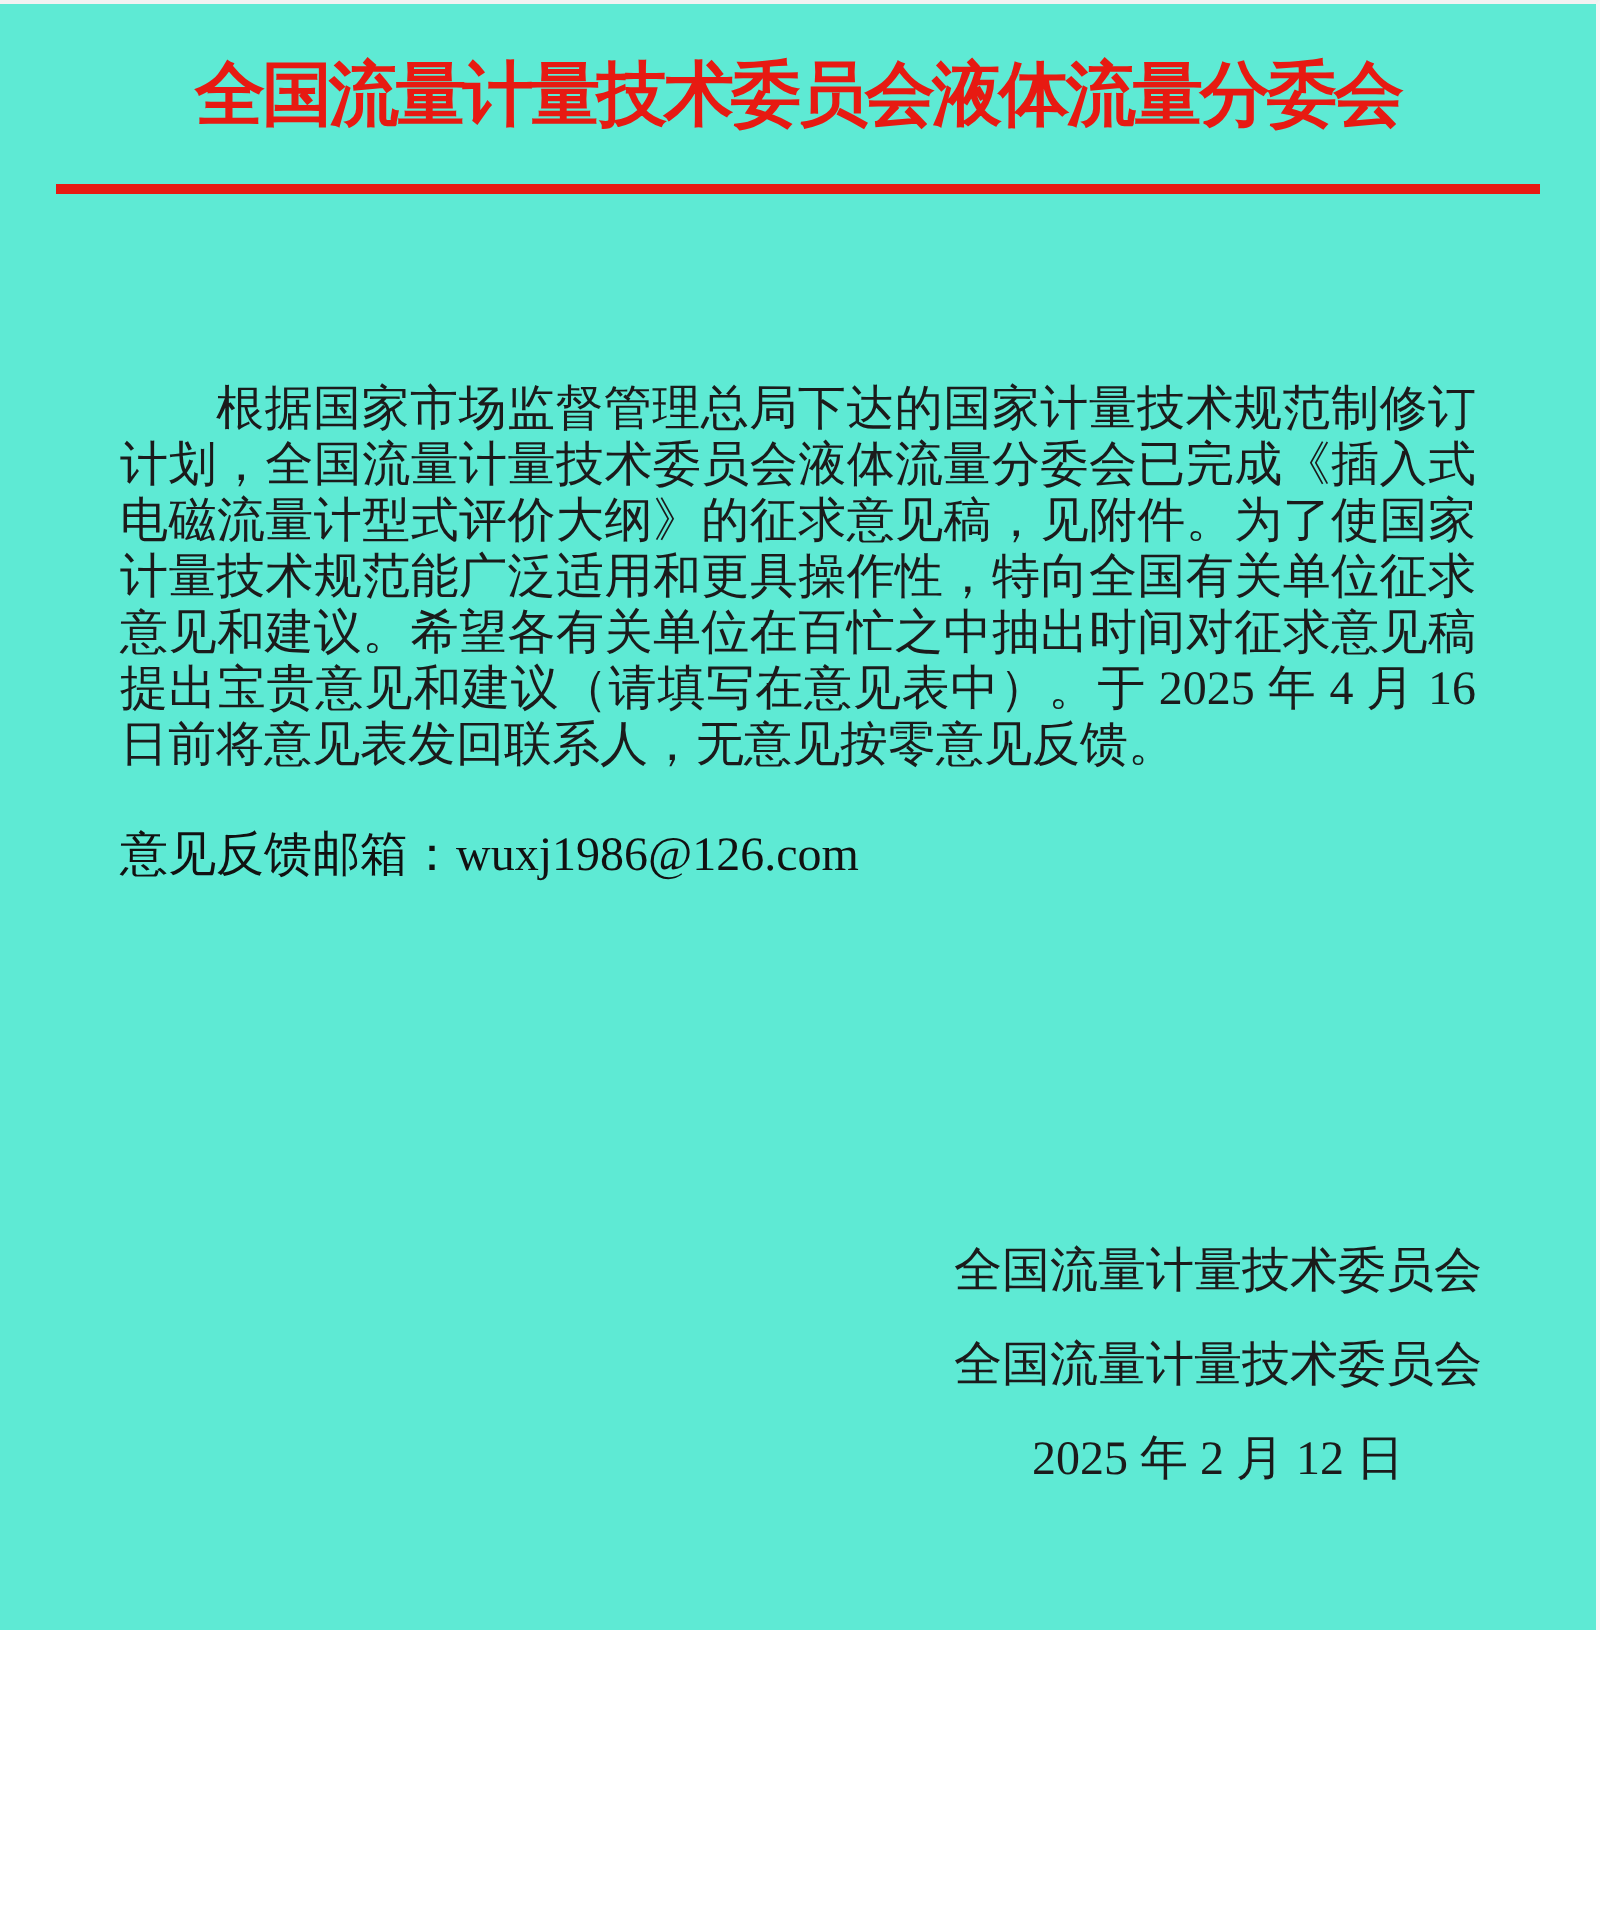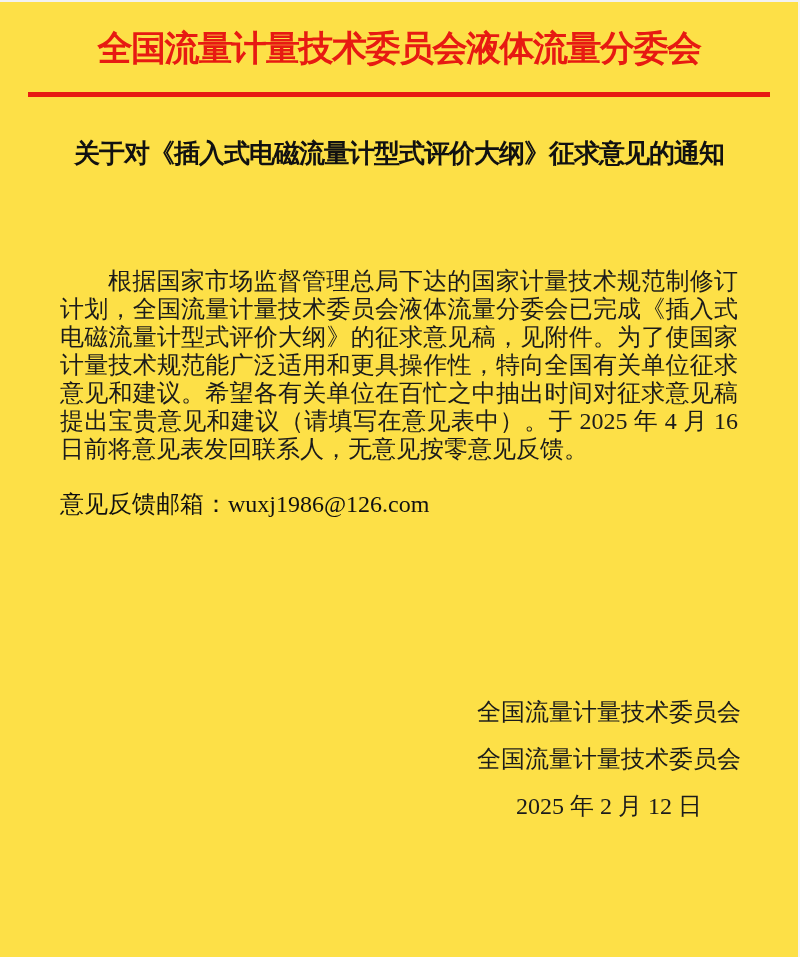--- a/index.html
+++ b/index.html
@@ -3,23 +3,23 @@
 <meta charset="utf-8">
 <style>
   html, body {
     margin: 0;
     padding: 0;
     background: #ffffff;
   }
   .page {
     position: relative;
     width: 800px;
-    height: 957px;
+    height: 815px;
     margin: 0 auto;
-    background: #fde047;
+    background: #5eead4;
     color: #1b1b1b;
     font-family: "Liberation Serif", "DejaVu Serif", serif;
     overflow: hidden;
     box-sizing: border-box;
     border-top: 2px solid #f2f2f2;
     border-right: 2px solid #f5f5f5;
   }
   .org-title {
     margin: 22px 20px 0;
     text-align: center;
@@ -76,21 +76,20 @@
 </style>
 </head>
 <body>
 
 <div class="page">
 
   <div class="org-title">全国流量计量技术委员会液体流量分委会</div>
 
   <div class="red-rule"></div>
 
-  <h1 class="notice-title">关于对《插入式电磁流量计型式评价大纲》征求意见的通知</h1>
 
   <p class="body-para">根据国家市场监督管理总局下达的国家计量技术规范制修订计划，全国流量计量技术委员会液体流量分委会已完成《插入式电磁流量计型式评价大纲》的征求意见稿，见附件。为了使国家计量技术规范能广泛适用和更具操作性，特向全国有关单位征求意见和建议。希望各有关单位在百忙之中抽出时间对征求意见稿提出宝贵意见和建议（请填写在意见表中）。于 2025 年 4 月 16 日前将意见表发回联系人，无意见按零意见反馈。</p>
 
   <p class="email-line"><span>意见反馈邮箱：</span><span>wuxj1986@126.com</span></p>
 
   <div class="signature">
     <div class="sig-inner">
       <div>全国流量计量技术委员会</div>
       <div>全国流量计量技术委员会</div>
       <div>2025 年 2 月 12 日</div>

